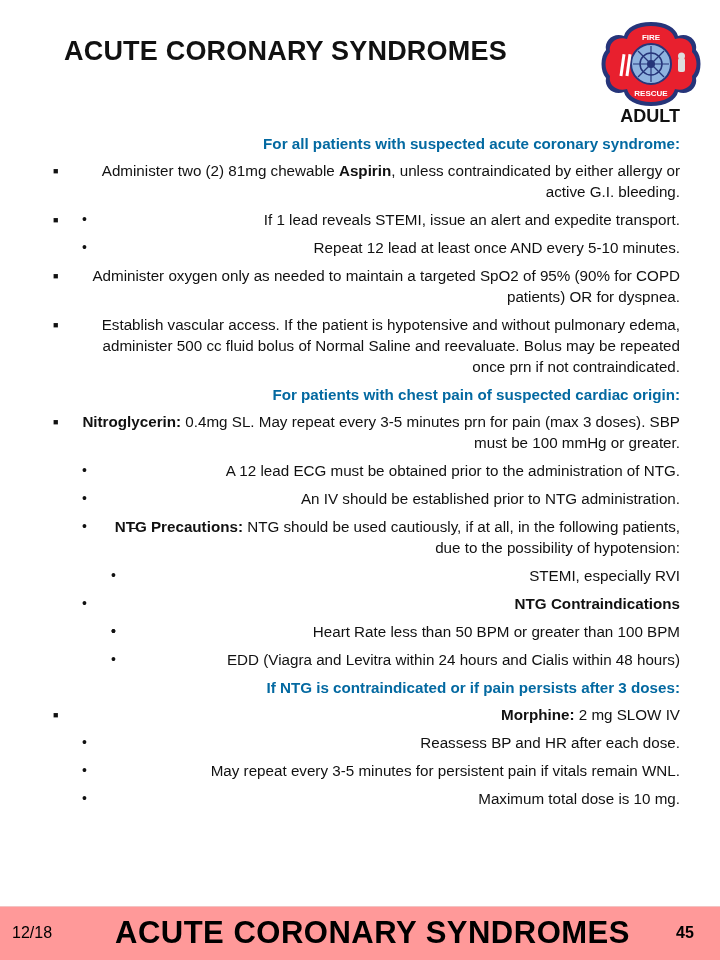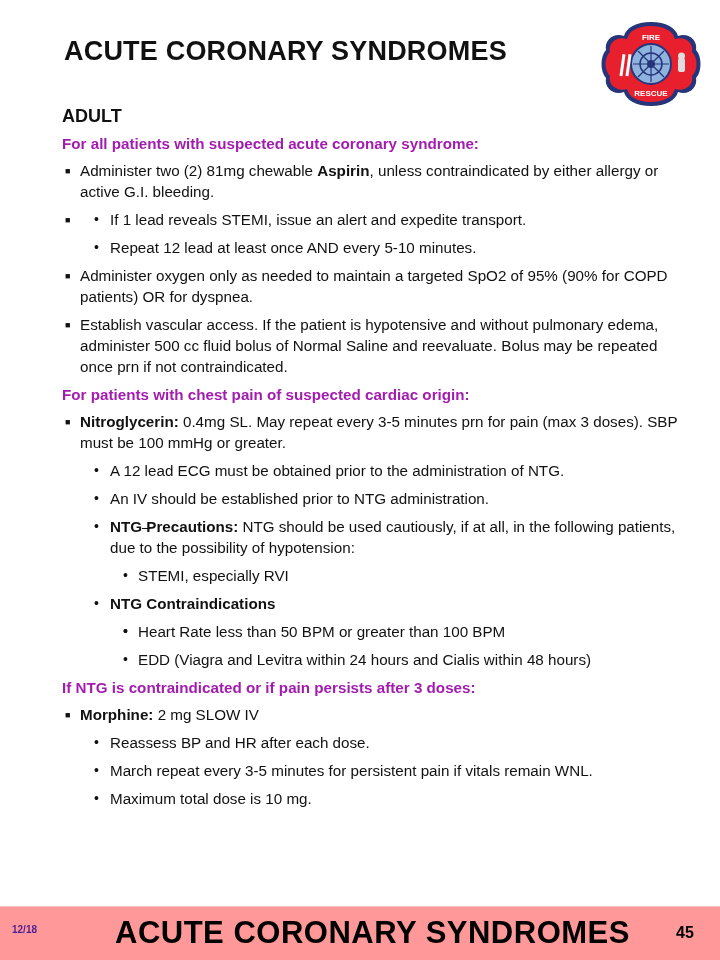--- a/index.html
+++ b/index.html
@@ -6,44 +6,44 @@
   body {
     width: 720px; height: 960px; position: relative; overflow: hidden;
     background: #ffffff; font-family: "Liberation Sans", sans-serif; color: #111;
   }
   .title {
     position: absolute; left: 64px; top: 36px;
     font-size: 27px; font-weight: bold; letter-spacing: 0.2px; color: #111;
   }
   .logo { position: absolute; left: 596px; top: 18px; width: 110px; height: 92px; text-align: center; }
   .content {
-    position: absolute; left: 62px; top: 106px; width: 630px;
-    font-size: 15.2px; line-height: 21px;
+    position: absolute; left: 50px; top: 106px; width: 630px;
+    font-size: 15.2px; line-height: 21px; text-align: right;
   }
   .adult { font-size: 18px; font-weight: bold; margin: 0 0 6px 0; color: #111; }
   .section-head {
-    color: #a21caf; font-weight: bold; font-size: 15.2px; margin: 2px 0 6px 0;
+    color: #0369a1; font-weight: bold; font-size: 15.2px; margin: 2px 0 6px 0;
   }
   .item { position: relative; margin-bottom: 7px; }
   .l1 { padding-left: 18px; }
   .l2 { padding-left: 48px; }
   .l3 { padding-left: 96px; }
   .lv3 { padding-left: 76px; }
   .bullet { position: absolute; top: 0; }
   .l1 .bullet { left: 3px; font-size: 9px; top: 1px; }
   .l2 .bullet, .lv3 .bullet { font-size: 14px; }
   .l2 .bullet { left: 32px; }
   .lv3 .bullet { left: 61px; }
   .l3 .bullet { left: 80px; }
   b { font-weight: bold; }
   .footer {
     position: absolute; left: 0; top: 906px; width: 720px; height: 54px;
     background: #ff9999; border-top: 1px solid #f3c3c3;
   }
-  .footer .left { position: absolute; left: 12px; top: 17px; font-size: 10px; font-weight: bold; color: #4c1d95; }
+  .footer .left { position: absolute; left: 12px; top: 17px; font-size: 16px; font-weight: normal; color: #000000; }
   .footer .center { position: absolute; left: 115px; top: 8px; font-size: 31px; font-weight: bold; color: #000; letter-spacing: 0.5px; }
   .footer .right { position: absolute; left: 676px; top: 17px; font-size: 16px; font-weight: bold; color: #000; }
 </style>
 </head>
 <body>
 
 <div class="title">ACUTE CORONARY SYNDROMES</div>
 
 <div class="logo">
   <svg width="110" height="92" viewBox="0 0 110 92">
@@ -137,21 +137,21 @@
   <div class="item l1">
     <span class="bullet">■</span>
     <b>Morphine:</b><span> 2 mg SLOW IV</span>
   </div>
   <div class="item l2">
     <span class="bullet">•</span>
     <span>Reassess BP and HR after each dose.</span>
   </div>
   <div class="item l2">
     <span class="bullet">•</span>
-    <span>March repeat every 3-5 minutes for persistent pain if vitals remain WNL.</span>
+    <span>May repeat every 3-5 minutes for persistent pain if vitals remain WNL.</span>
   </div>
   <div class="item l2">
     <span class="bullet">•</span>
     <span>Maximum total dose is 10 mg.</span>
   </div>
 </div>
 
 <div class="footer">
   <span class="left">12/18</span>
   <span class="center">ACUTE CORONARY SYNDROMES</span>

